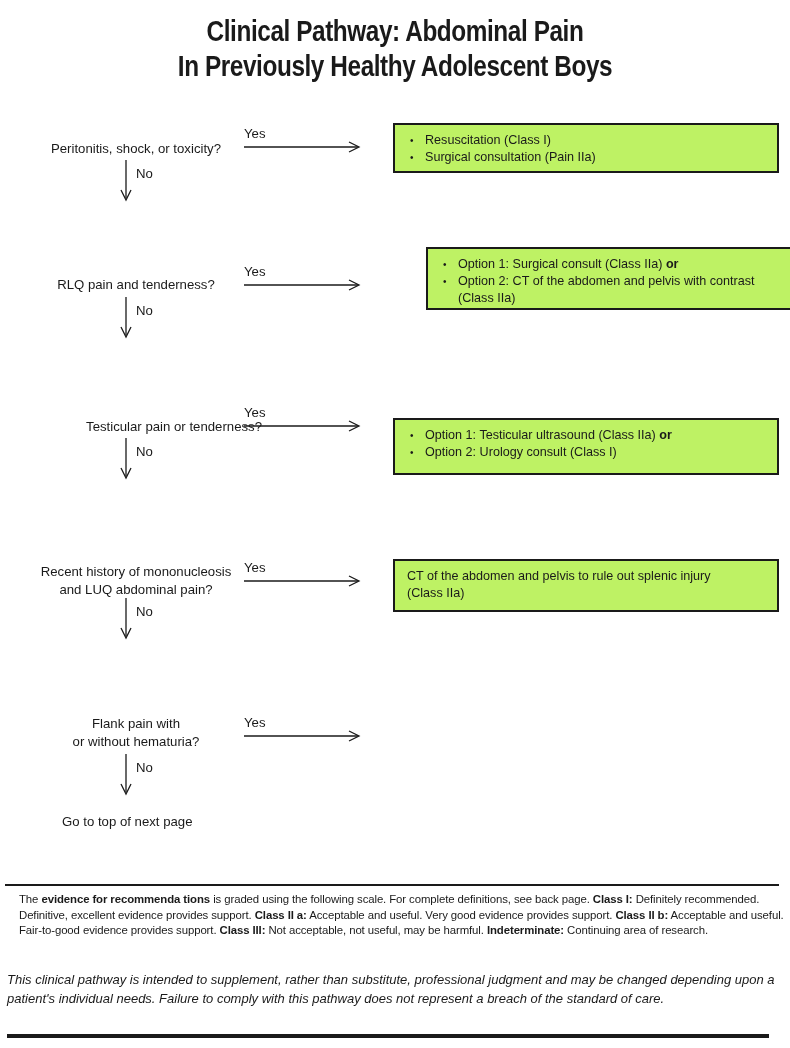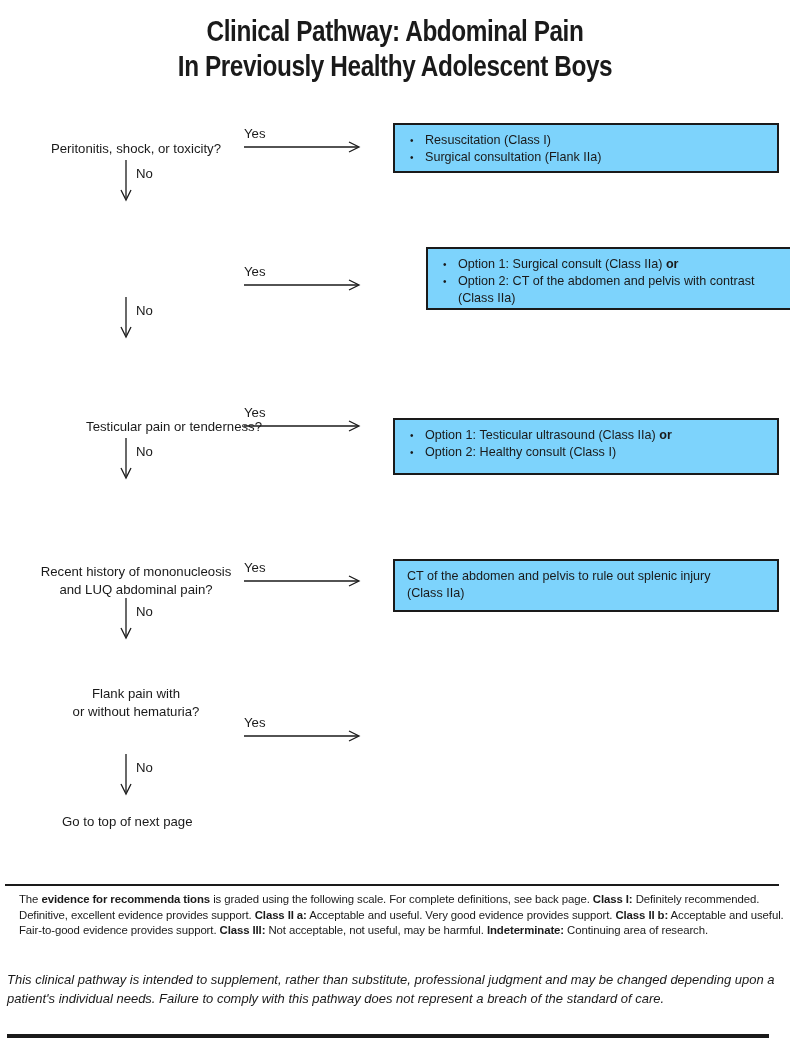--- a/index.html
+++ b/index.html
@@ -17,21 +17,21 @@
     text-align: center; font-weight: 700; font-size: 29px; line-height: 35px;
     letter-spacing: -0.5px; transform: scaleX(0.84);
   }
 
   
   .question {
     position: absolute; left: 10px; width: 252px; text-align: center;
     font-size: 13.2px; line-height: 17.5px;
   }
   .q-r1 { top: 140px; } .q-r2 { top: 276px; } .q-r3 { top: 418px; text-align: right; }
-  .q-r4 { top: 563px; } .q-r5 { top: 685px; }
+  .q-r4 { top: 563px; } .q-r5 { top: 715px; }
 
   
   .yes-label {
     position: absolute; left: 244px; width: 122px; text-align: left;
     font-size: 13.2px;
   }
   .y-r1 { top: 126px; } .y-r2 { top: 264px; } .y-r3 { top: 405px; }
   .y-r4 { top: 560px; } .y-r5 { top: 715px; }
 
   .harrow { position: absolute; left: 244px; width: 122px; height: 12px; }
@@ -43,21 +43,21 @@
   .v-r1 { top: 160px; } .v-r2 { top: 297px; } .v-r3 { top: 438px; }
   .v-r4 { top: 598px; } .v-r5 { top: 754px; }
 
   .no-label { position: absolute; left: 136px; font-size: 13.2px; }
   .n-r1 { top: 166px; } .n-r2 { top: 303px; } .n-r3 { top: 444px; }
   .n-r4 { top: 604px; } .n-r5 { top: 760px; }
 
   
   .box {
     position: absolute; left: 393px; width: 386px;
-    border: 2px solid var(--ink); background: #7dd3fc;
+    border: 2px solid var(--ink); background: #bef264;
     font-size: 12.6px; line-height: 17px;
     padding: 7px 8px 0 12px;
   }
   .b-r1 { top: 123px; height: 50px; }
   .b-r2 { top: 247px; height: 63px; margin-left: 33px; }
   .b-r3 { top: 418px; height: 57px; }
   .b-r4 { top: 559px; height: 53px; }
   .b-r5 { top: 694px; height: 89px; }
 
   .box ul { list-style: none; }
@@ -103,24 +103,27 @@
       <path d="M105 1 L115 6 L105 11"></path>
     </svg>
   <svg class="varrow v-r1" viewBox="0 0 12 42" fill="none" stroke-width="1.3">
       <line x1="6" y1="0" x2="6" y2="38"></line>
       <path d="M1 30 L6 40 L11 30"></path>
     </svg>
   <div class="no-label n-r1">No</div>
   <div class="box b-r1">
     <ul>
       <li>Resuscitation (Class I)</li>
-      <li>Surgical consultation (Flank IIa)</li>
+      <li>Surgical consultation (Pain IIa)</li>
     </ul>
   </div>
 
+  <div class="question q-r2">
+    <div>RLQ pain and tenderness?</div>
+  </div>
   <div class="yes-label y-r2">Yes</div>
   <svg class="harrow a-r2" viewBox="0 0 122 12" fill="none" stroke-width="1.3">
       <line x1="0" y1="6" x2="114" y2="6"></line>
       <path d="M105 1 L115 6 L105 11"></path>
     </svg>
   <svg class="varrow v-r2" viewBox="0 0 12 42" fill="none" stroke-width="1.3">
       <line x1="6" y1="0" x2="6" y2="38"></line>
       <path d="M1 30 L6 40 L11 30"></path>
     </svg>
   <div class="no-label n-r2">No</div>
@@ -140,21 +143,21 @@
       <path d="M105 1 L115 6 L105 11"></path>
     </svg>
   <svg class="varrow v-r3" viewBox="0 0 12 42" fill="none" stroke-width="1.3">
       <line x1="6" y1="0" x2="6" y2="38"></line>
       <path d="M1 30 L6 40 L11 30"></path>
     </svg>
   <div class="no-label n-r3">No</div>
   <div class="box b-r3">
     <ul>
       <li>Option 1: Testicular ultrasound (Class IIa) <b>or</b></li>
-      <li>Option 2: Healthy consult (Class I)</li>
+      <li>Option 2: Urology consult (Class I)</li>
     </ul>
   </div>
 
   <div class="question q-r4">
     <div>Recent history of mononucleosis</div>
     <div>and LUQ abdominal pain?</div>
   </div>
   <div class="yes-label y-r4">Yes</div>
   <svg class="harrow a-r4" viewBox="0 0 122 12" fill="none" stroke-width="1.3">
       <line x1="0" y1="6" x2="114" y2="6"></line>

